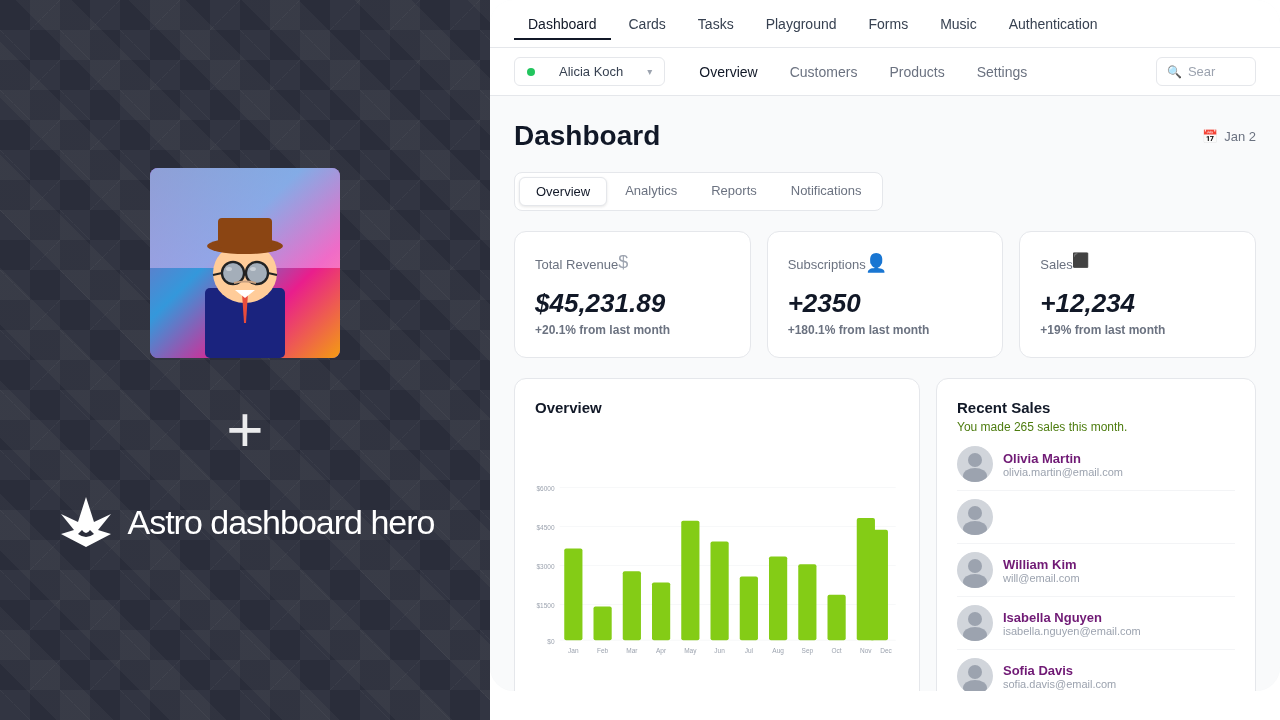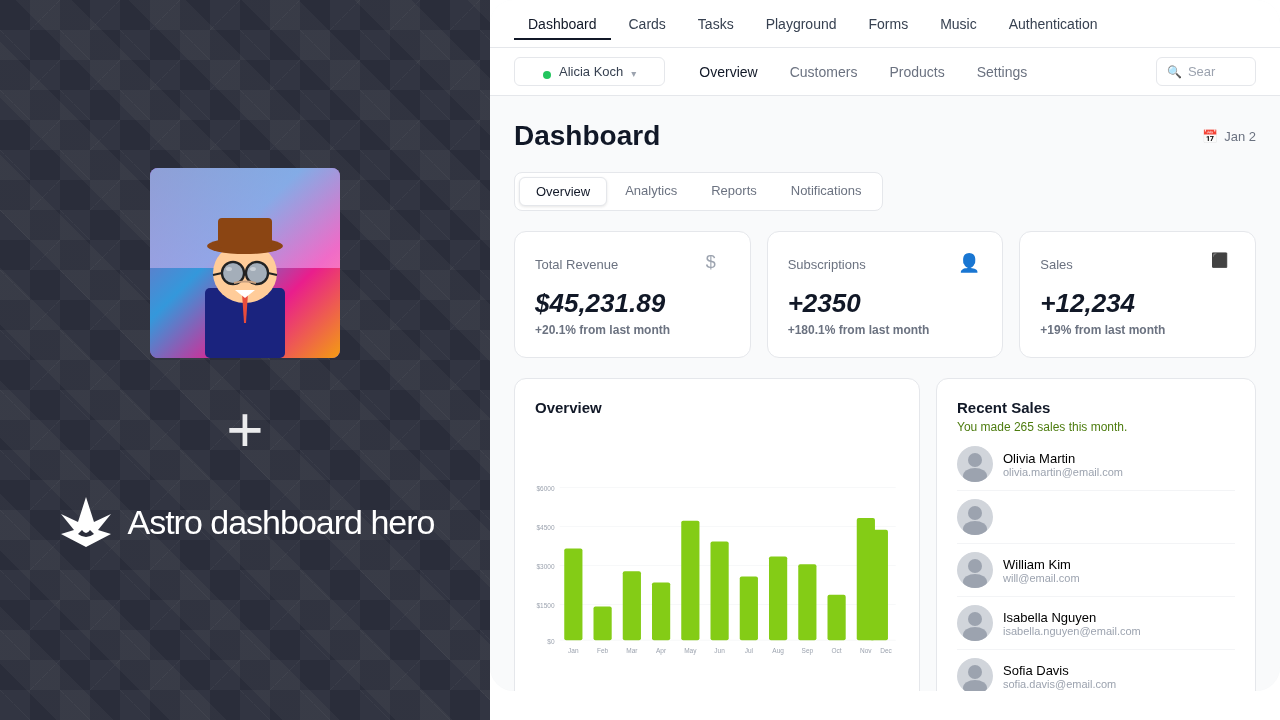--- a/index.html
+++ b/index.html
@@ -128,23 +128,23 @@
       background: white;
       border-bottom: 1px solid #e5e7eb;
       padding: 0 24px;
       display: flex;
       align-items: center;
       height: 48px;
       gap: 4px;
     }
     .user-select {
       display: flex;
-      align-items: flex-end;
-      gap: 8px;
-      padding: 6px 28px;
+      align-items: center;
+      gap: 24px;
+      padding: 6px 12px;
       border: 1px solid #e5e7eb;
       border-radius: 6px;
       font-size: 13px;
       color: #374151;
       cursor: pointer;
       margin-right: 16px;
     }
     .user-dot {
       width: 8px;
       height: 8px;
@@ -237,21 +237,21 @@
     }
     .stat-card {
       background: white;
       border-radius: 12px;
       padding: 20px;
       border: 1px solid #e5e7eb;
     }
     .stat-header {
       display: flex;
       align-items: center;
-      justify-content: space-between;
+      justify-content: flex-start;
       margin-bottom: 12px;
     }
     .stat-label {
       font-size: 13px;
       color: #6b7280;
       font-weight: 500;
     }
     .stat-icon {
       width: 24px;
       height: 24px;
@@ -335,22 +335,22 @@
       flex-shrink: 0;
       display: flex;
       align-items: center;
       justify-content: center;
       font-size: 14px;
       color: #6b7280;
     }
     .sale-info { flex: 1; min-width: 0; }
     .sale-name {
       font-size: 13px;
-      font-weight: 400;
-      color: #000000;
+      font-weight: 700;
+      color: #701a75;
     }
     .sale-email {
       font-size: 11px;
       color: #9ca3af;
       white-space: nowrap;
       overflow: hidden;
       text-overflow: ellipsis;
     }
   </style>
 </head>

